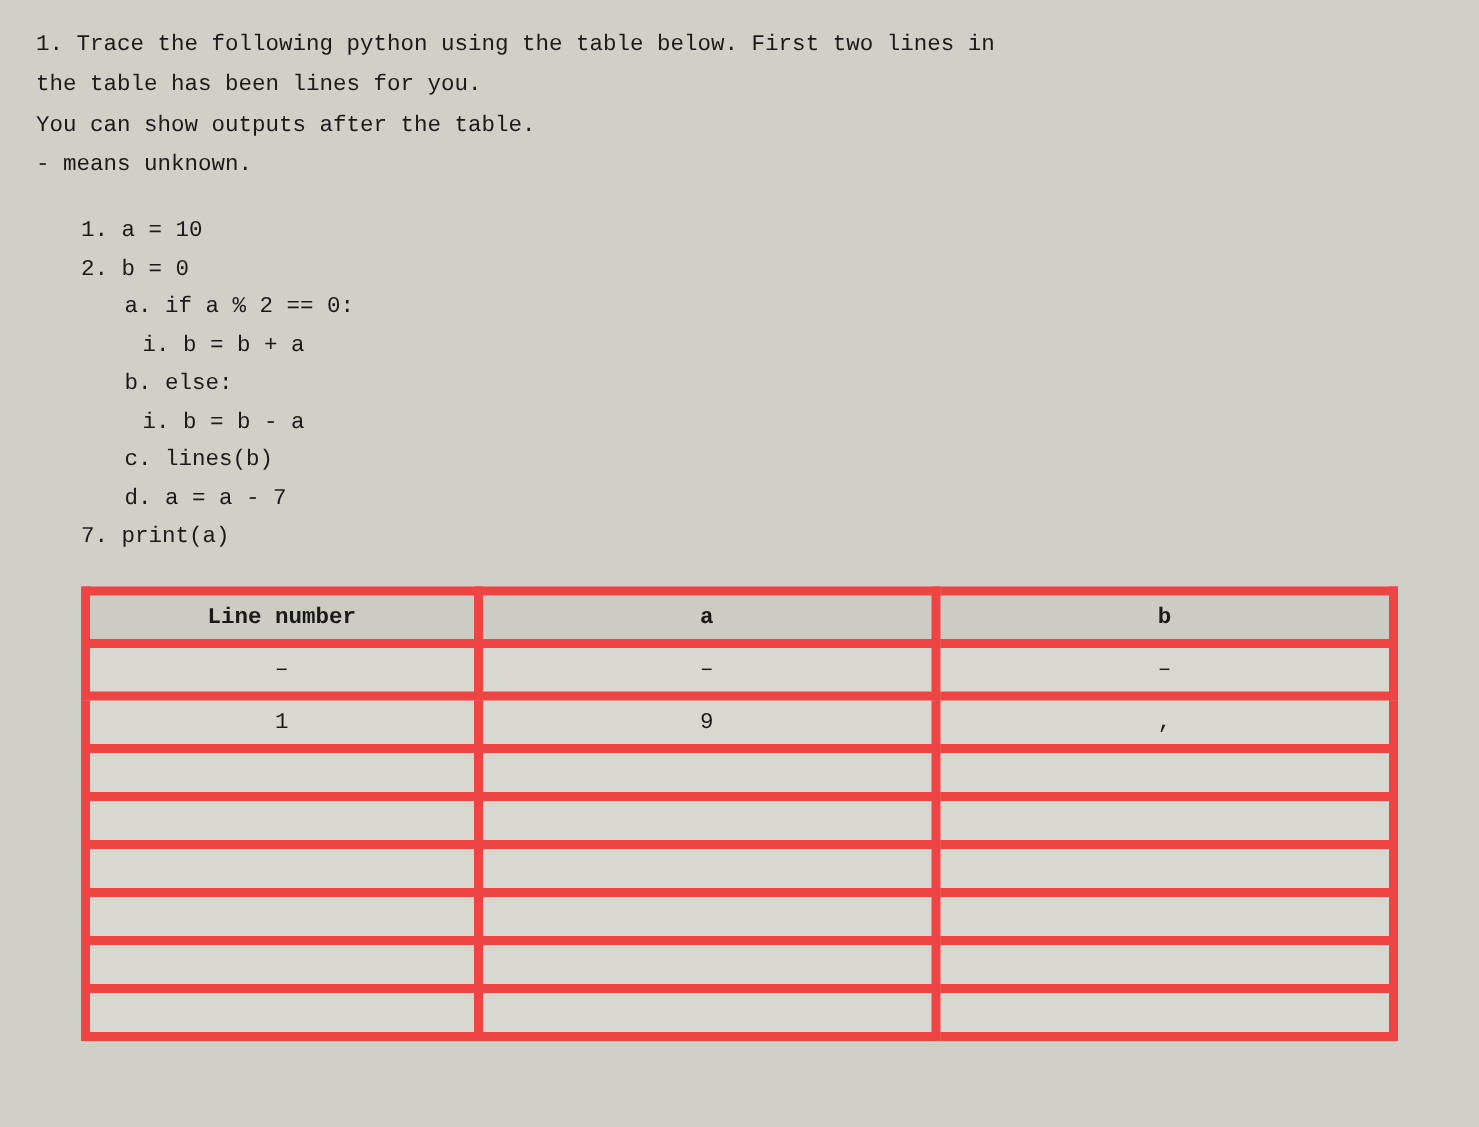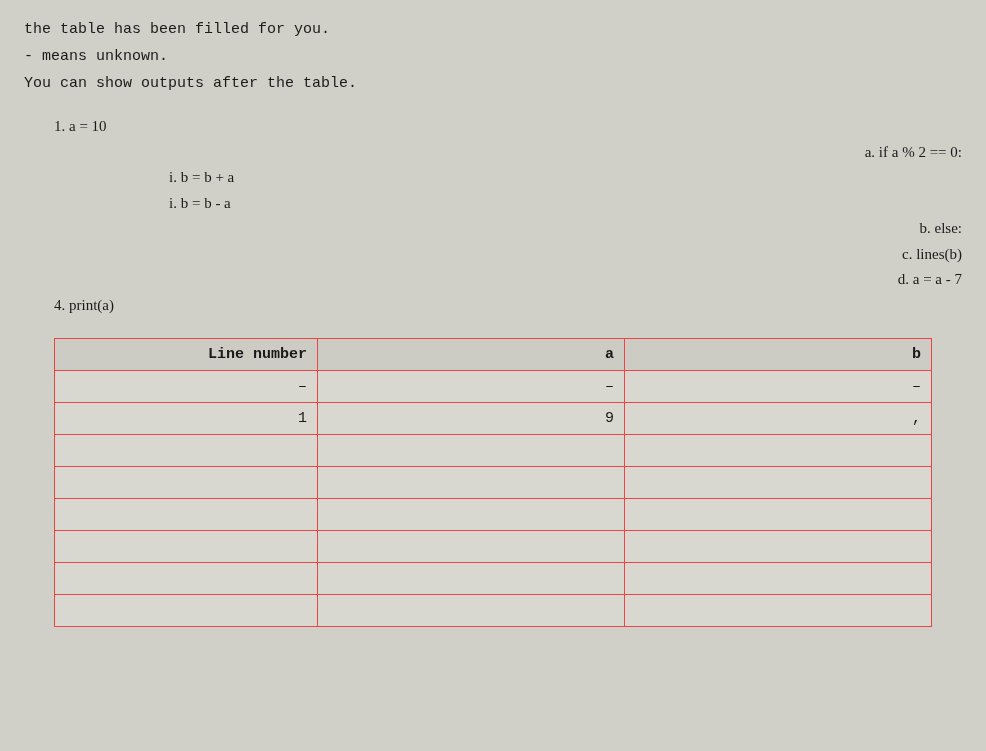--- a/index.html
+++ b/index.html
@@ -27,43 +27,41 @@
       margin-bottom: 2px;
     }
 
     .code-block {
       margin: 12px 0 20px 30px;
       line-height: 1.7;
     }
 
     .code-line {
       display: block;
-      font-family: Liberation Serif, serif;
     }
 
     .indent-1 {
-      margin-left: 40px;
-      text-align: right;
+      margin-left: 29px;
     }
 
     .indent-2 {
-      margin-left: 115px;
+      margin-left: 41px;
     }
 
     .trace-table {
       margin: 8px 30px 0 30px;
       border-collapse: collapse;
       width: calc(100% - 60px);
     }
 
     .trace-table th,
     .trace-table td {
-      border: 1px solid #ef4444;
+      border: 6px solid #ef4444;
       padding: 6px 10px;
-      text-align: right;
+      text-align: center;
       min-height: 28px;
       height: 32px;
       background-color: #d8d7d0;
     }
 
     .trace-table th {
       font-weight: bold;
       background-color: #cccbc4;
     }
 
@@ -84,34 +82,36 @@
     }
 
     .empty-row td {
       height: 32px;
     }
   </style>
 </head>
 <body>
 
 <div class="instructions">
-  <p>   the table has been filled for you.</p>
+  <p>1. Trace the following python using the table below. First two lines in</p>
+  <p>   the table has been lines for you.</p>
+  <p>   You can show outputs after the table.</p>
   <p>   - means unknown.</p>
-  <p>   You can show outputs after the table.</p>
 </div>
 
 <div class="code-block">
   <span class="code-line">1. a = 10</span>
+  <span class="code-line">2. b = 0</span>
   <span class="code-line indent-1">a. if a % 2 == 0:</span>
   <span class="code-line indent-2">i. b = b + a</span>
+  <span class="code-line indent-1">b. else:</span>
   <span class="code-line indent-2">i. b = b - a</span>
-  <span class="code-line indent-1">b. else:</span>
   <span class="code-line indent-1">c. lines(b)</span>
   <span class="code-line indent-1">d. a = a - 7</span>
-  <span class="code-line">4. print(a)</span>
+  <span class="code-line">7. print(a)</span>
 </div>
 
 <table class="trace-table">
   <thead>
     <tr>
       <th class="col-line">Line number</th>
       <th class="col-a">a</th>
       <th class="col-b">b</th>
     </tr>
   </thead>

